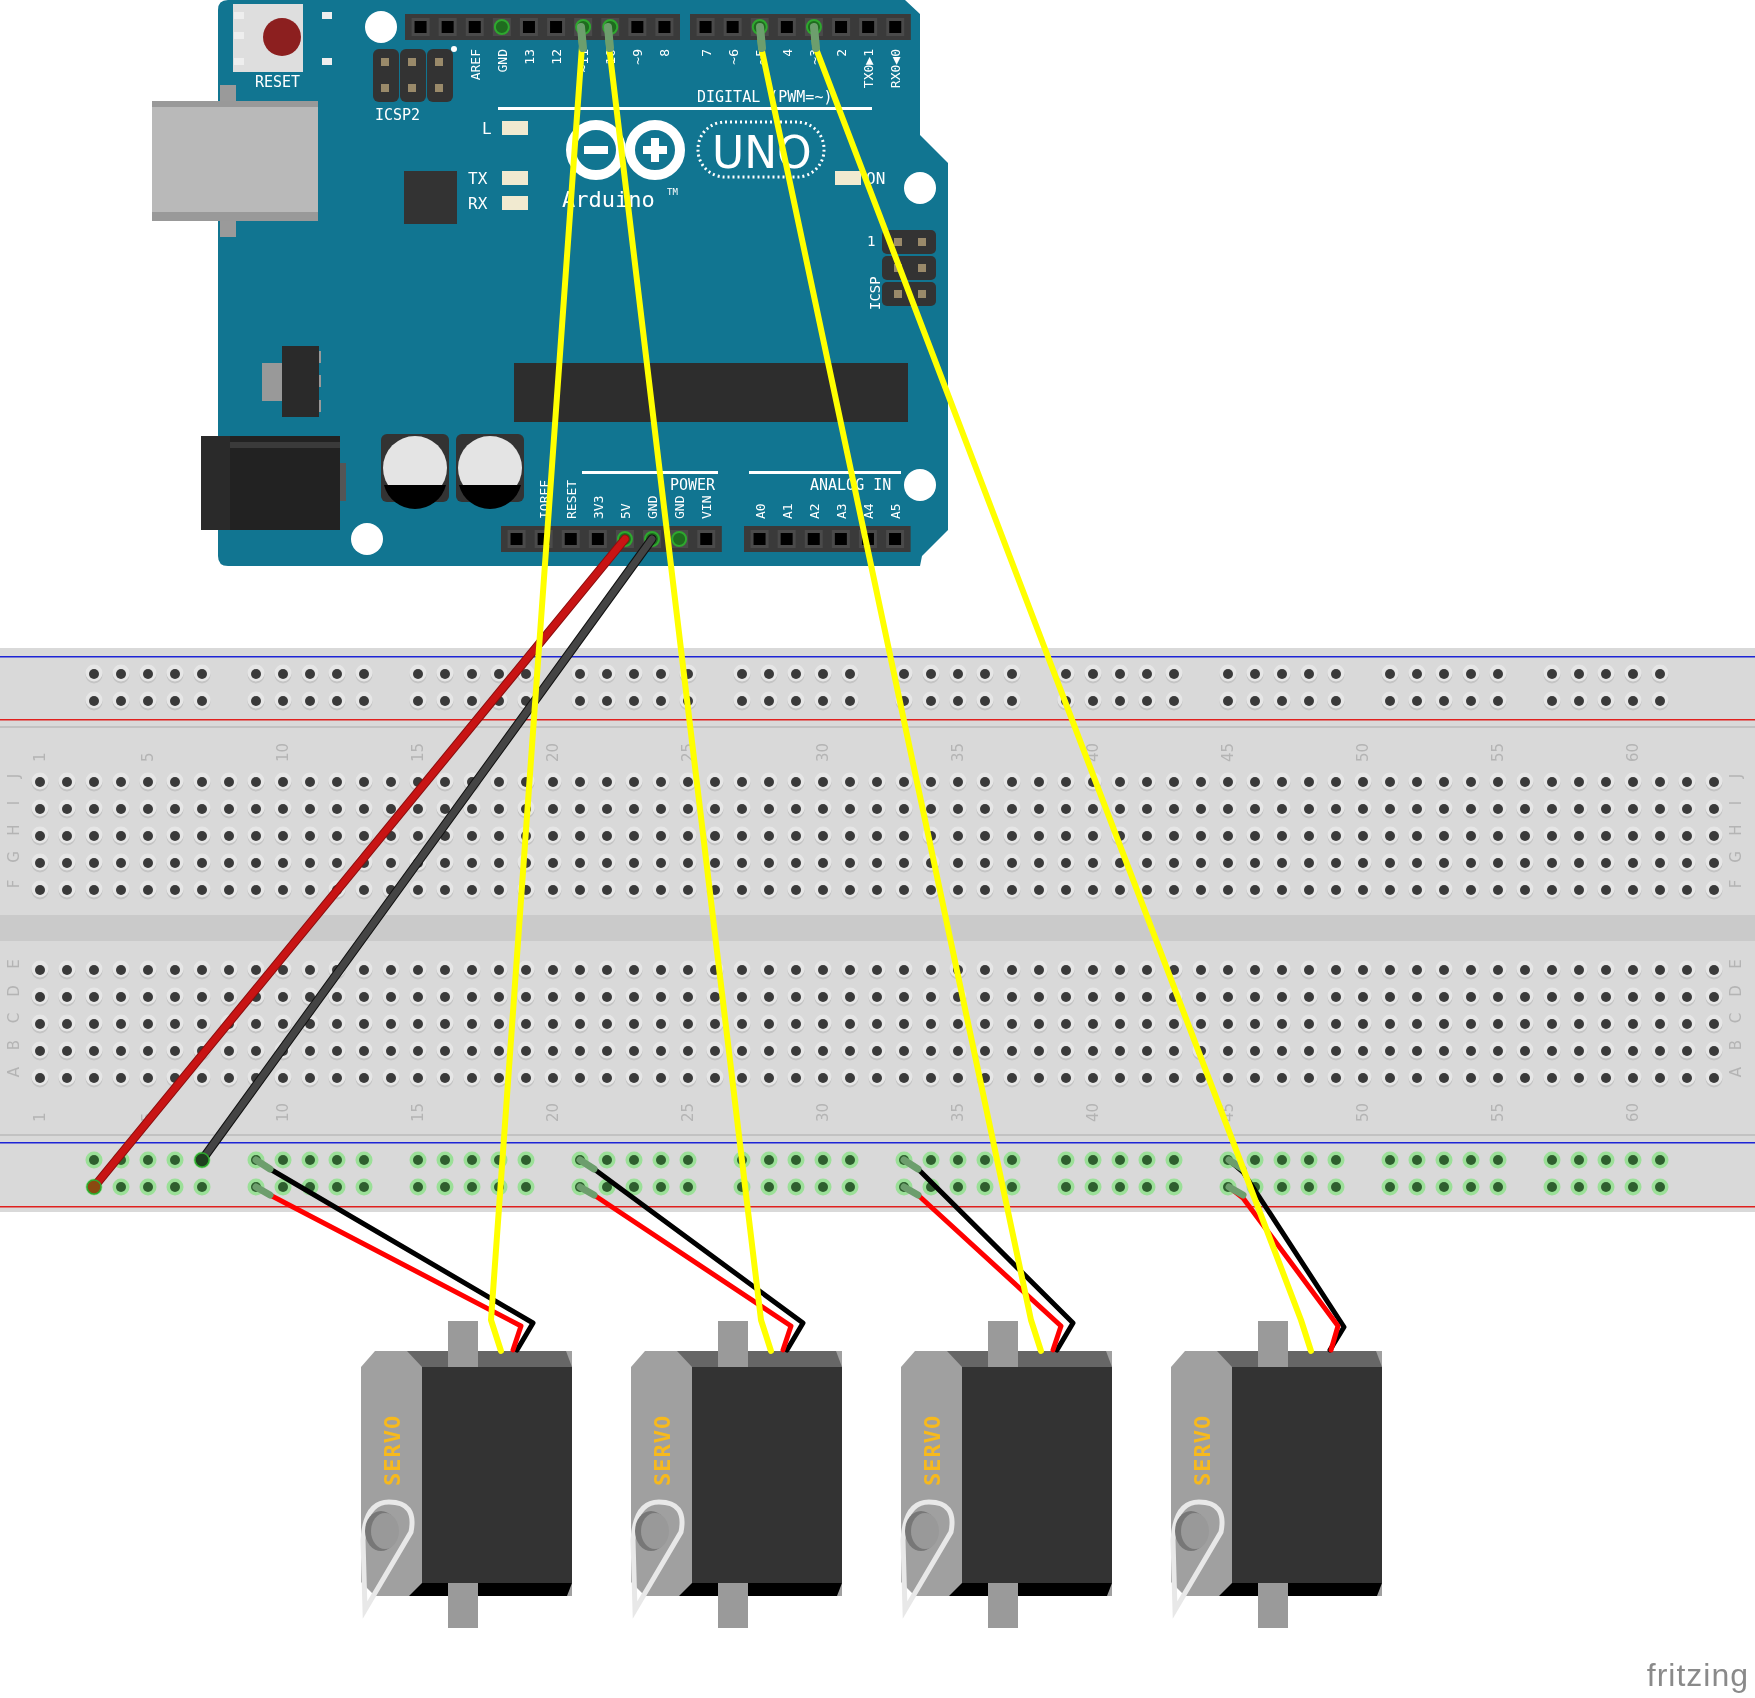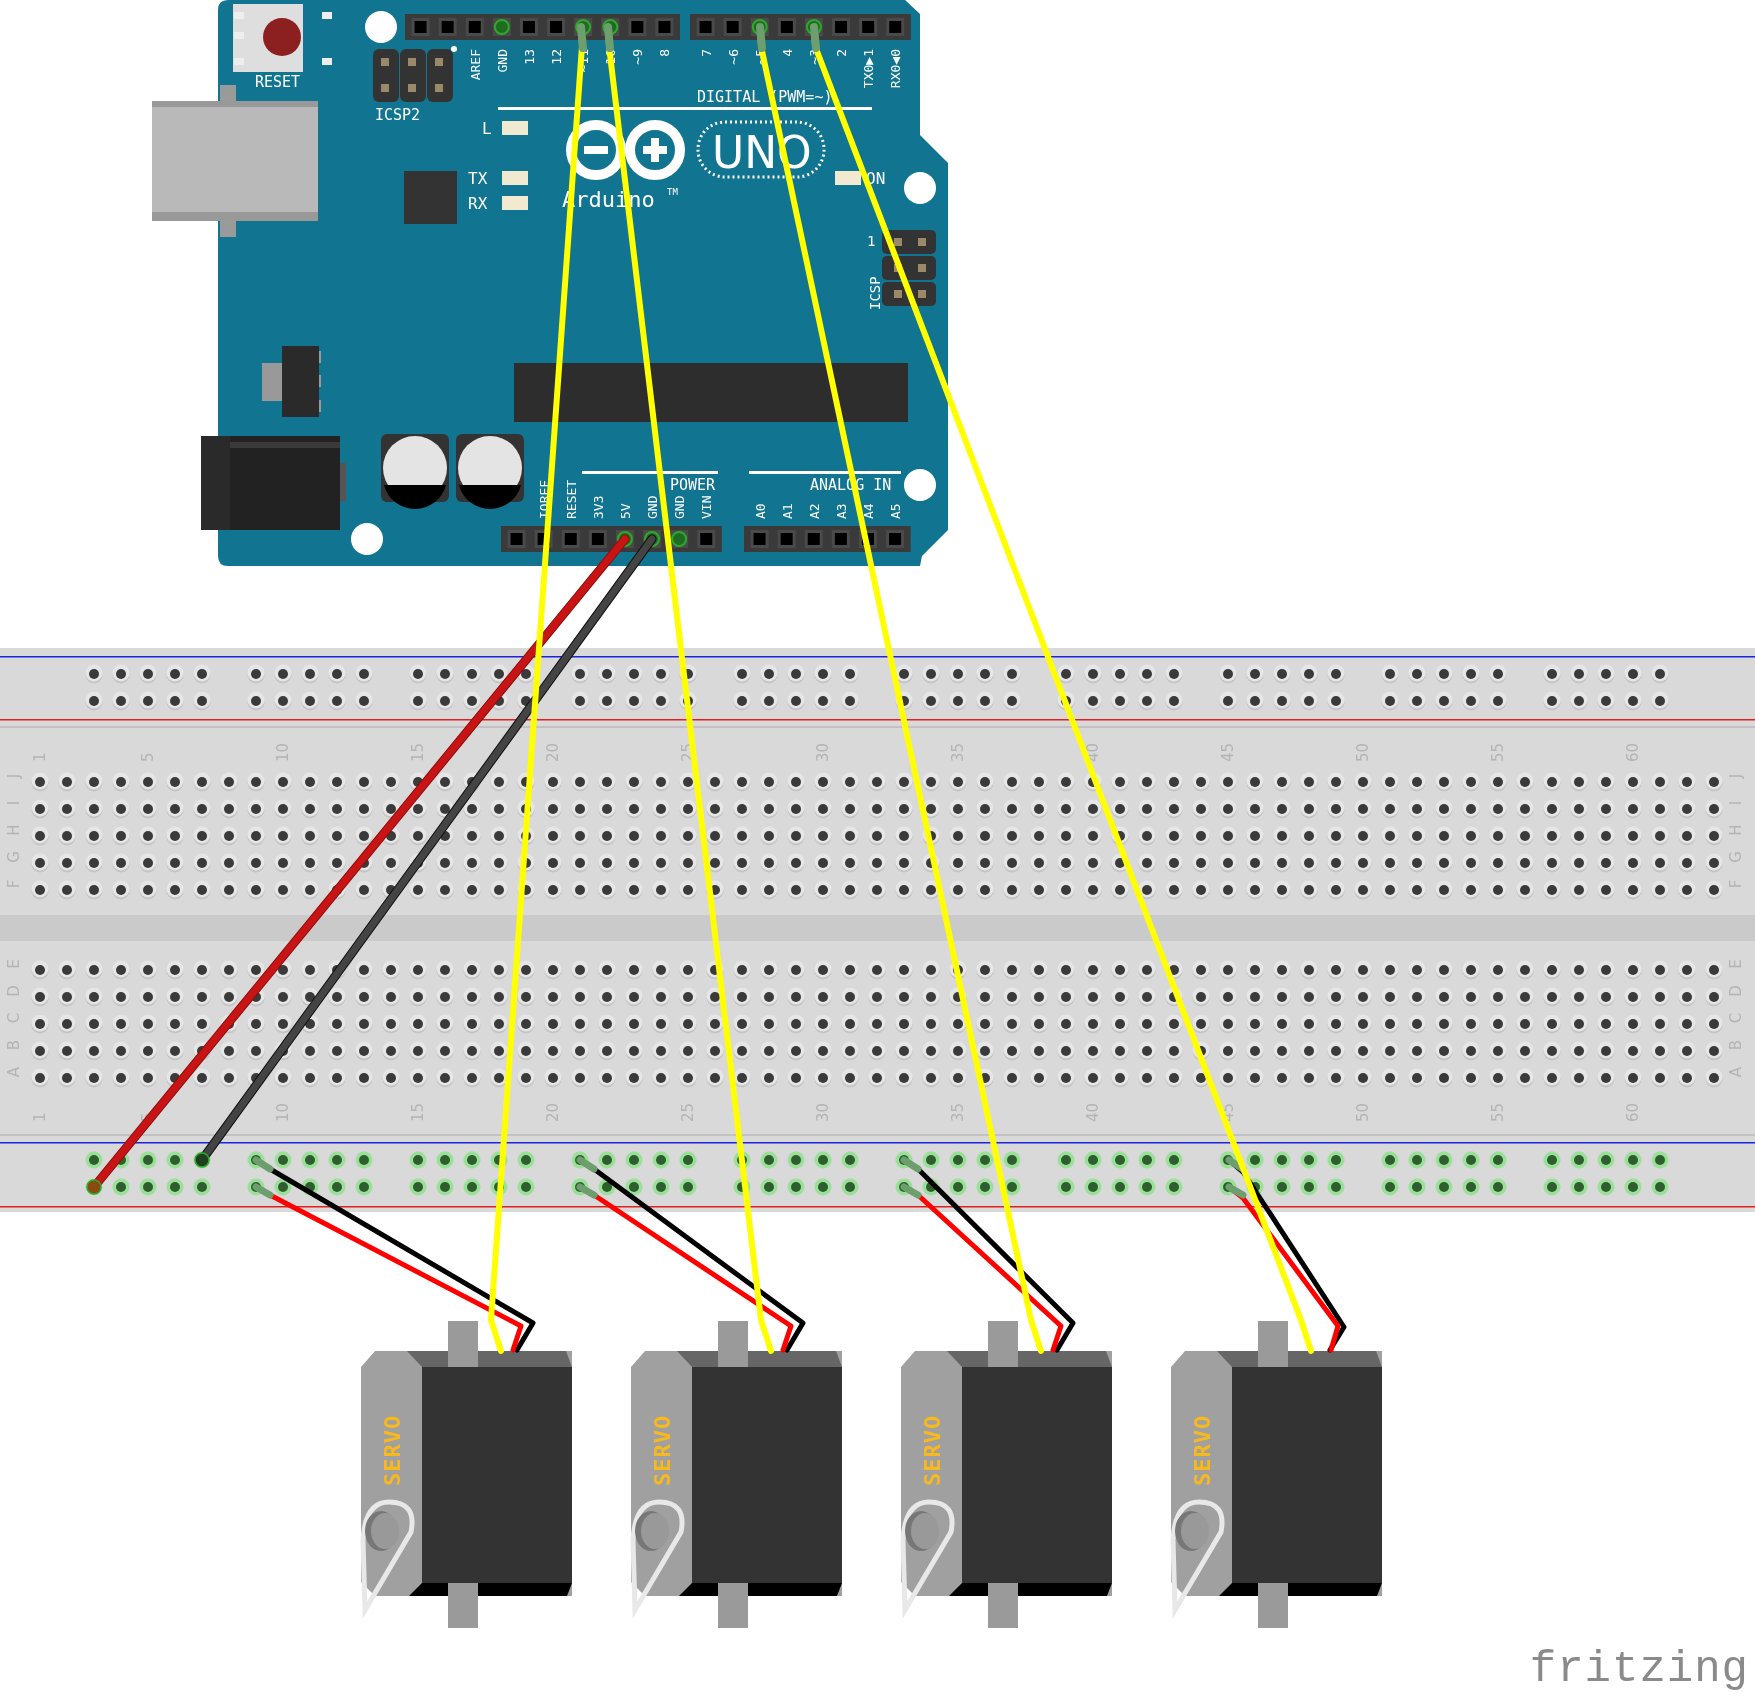--- a/index.html
+++ b/index.html
@@ -1,20 +1,20 @@
 <!DOCTYPE html>
 <html><head>
 <meta charset="utf-8">
 <style>
   html,body{margin:0;padding:0;background:#ffffff;}
   body{width:1755px;height:1698px;position:relative;overflow:hidden;font-family:"DejaVu Sans Mono","Liberation Mono",monospace;}
   #stage{position:absolute;left:0;top:0;width:1755px;height:1698px;}
   .silk{fill:#ffffff;font-family:"DejaVu Sans Mono","Liberation Mono",monospace;}
   .bbtxt{fill:#b4b4b4;font-family:"DejaVu Sans","Liberation Sans",sans-serif;font-size:15px;}
-  #fritzing-logo{position:absolute;right:6px;bottom:4px;font-family:Liberation Mono, monospace;font-size:44px;color:#8a8a8a;letter-spacing:1px;}
+  #fritzing-logo{position:absolute;right:6px;bottom:4px;font-family:Liberation Sans, sans-serif;font-size:32px;color:#8a8a8a;letter-spacing:1px;}
 </style>
 </head>
 <body>
 
 <svg id="stage" xmlns="http://www.w3.org/2000/svg" width="1755" height="1698" viewBox="0 0 1755 1698">
 
   <g id="arduino">
     <path d="M228,0 L905,0 L920,14 L920,135 L948,163 L948,530 L922,556 L920,566 L228,566 Q218,566 218,556 L218,10 Q218,0 228,0 Z" fill="#117591"></path>
 
     <circle cx="381" cy="27" r="16" fill="#fff"></circle>

